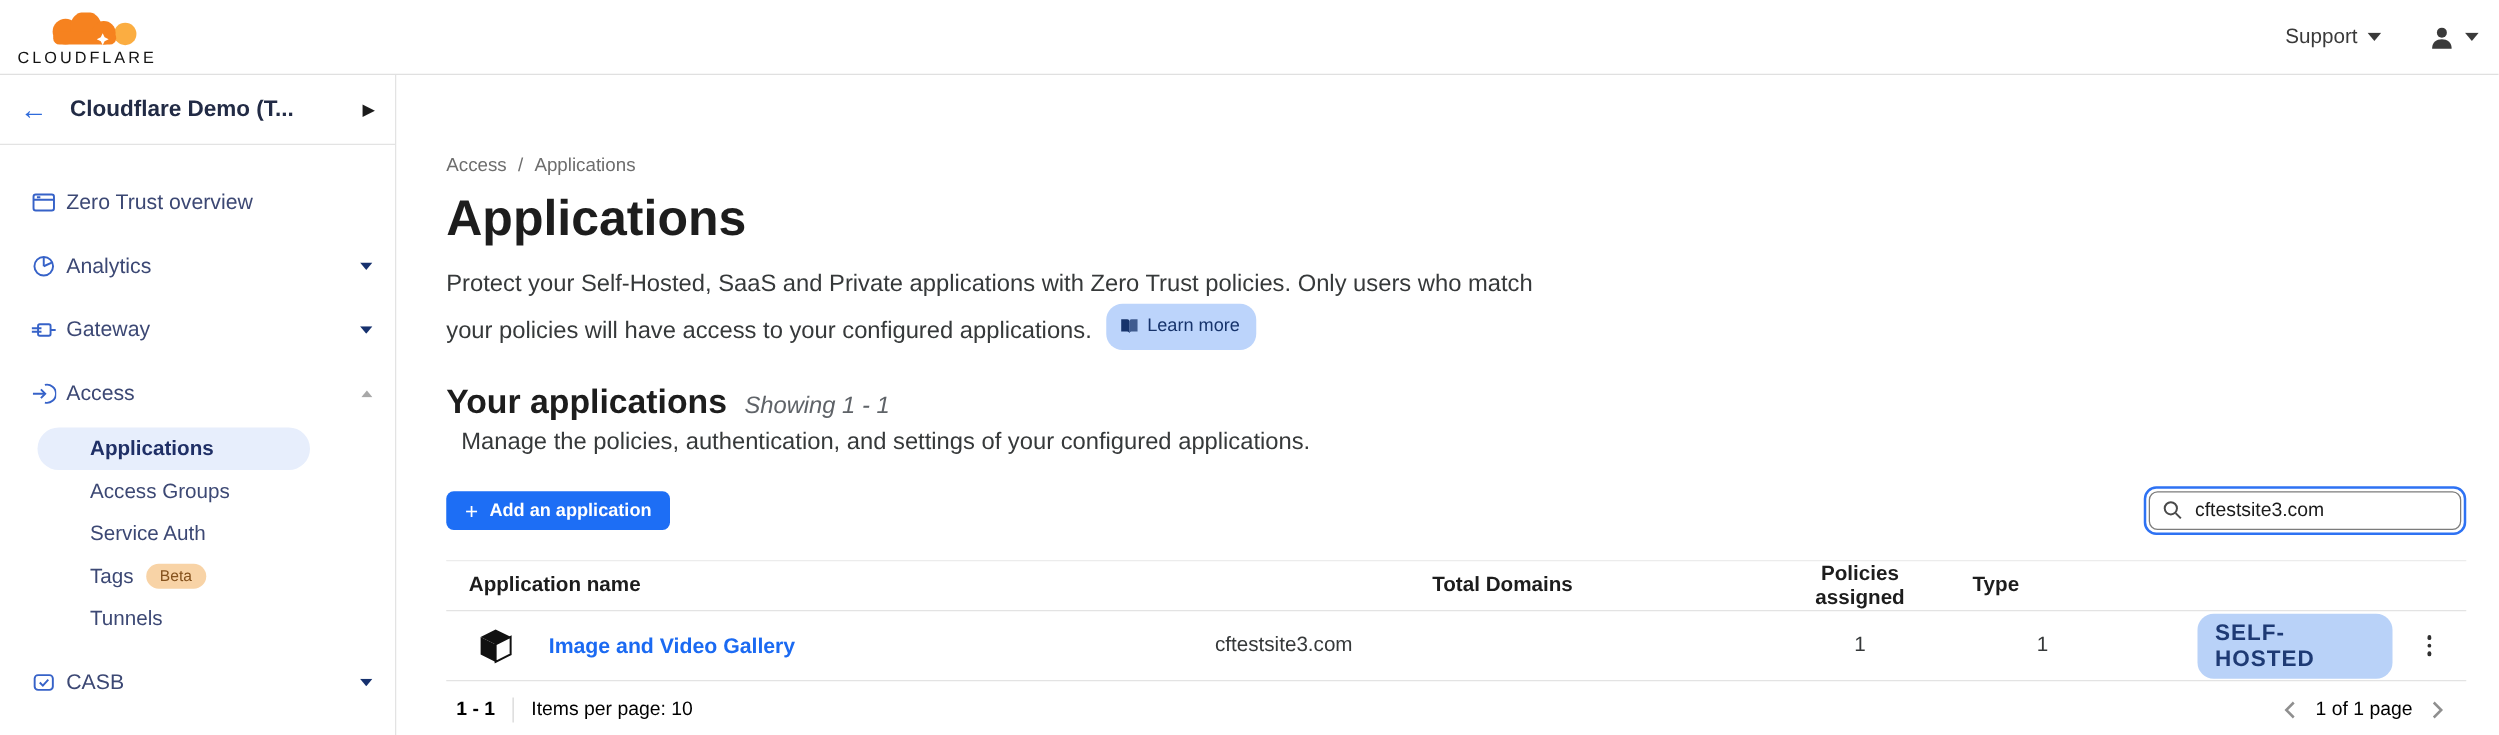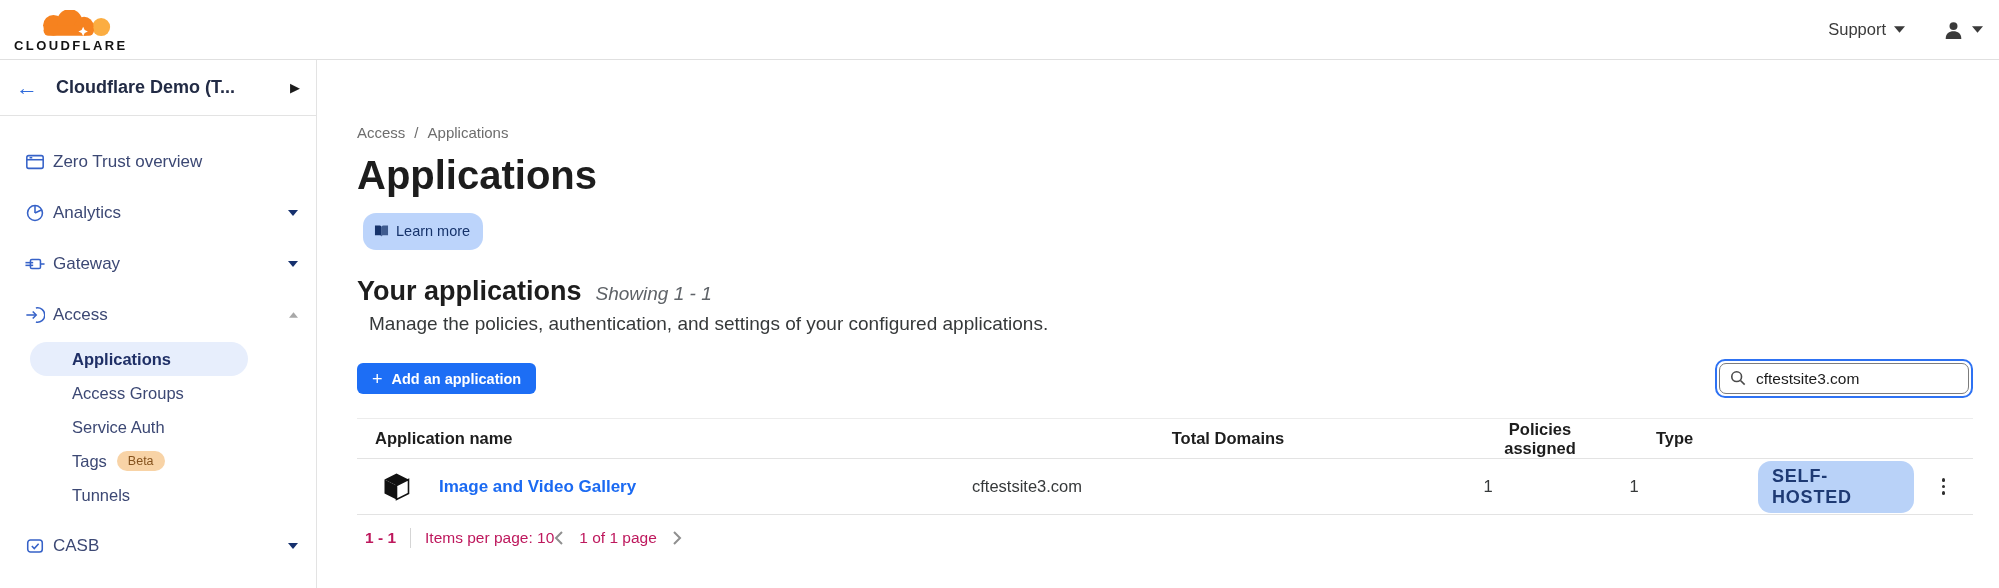--- a/index.html
+++ b/index.html
@@ -4,21 +4,21 @@
 <style>
   * { box-sizing: border-box; }
   html,body { margin:0; padding:0; background:#fff; font-family:"Liberation Sans", sans-serif; }
   body { width:1999px; height:588px; overflow:hidden; }
   .app { display:flex; flex-direction:column; width:100%; height:100%; }
 
   
   .topbar { height:60px; flex:0 0 60px; display:flex; align-items:center; justify-content:space-between;
             border-bottom:1px solid #e0e0e0; padding:0 10px 0 14px; background:#fff; }
   .logo { display:flex; flex-direction:column; align-items:center; cursor:pointer; padding-top:4px; }
-  .logo-text { font-size:13px; font-weight:700; letter-spacing:2.4px; color:#131313; margin-top:1px; }
+  .logo-text { font-size:13px; font-weight:400; letter-spacing:2.4px; color:#131313; margin-top:1px; }
   .topbar-right { display:flex; gap:38px; padding-right:6px; }
   .menu-trigger { display:flex; align-items:center; gap:8px; cursor:pointer; color:#3a3a3a; font-size:16.5px; }
 
   
   .body { flex:1; display:flex; min-height:0; }
 
   
   .sidebar { width:317px; flex:0 0 317px; border-right:1px solid #e3e3e3; background:#fff; }
   .side-head { height:56px; display:flex; align-items:center; border-bottom:1px solid #e3e3e3; padding:0 16px 0 16px; }
   .back-arrow { color:#2f6bdb; font-size:22px; line-height:1; cursor:pointer; margin-right:18px; }
@@ -62,35 +62,35 @@
   .search-wrap { border:2px solid #2e72f3; border-radius:10px; padding:2px; display:flex; }
   .search-inner { position:relative; }
   .search-inner input { width:250px; height:31px; border:1px solid #7c7c7c; border-radius:7px;
                         padding:0 10px 0 36px; font-size:15.5px; color:#1b1b1b;
                         font-family:"Liberation Sans", sans-serif; outline:none; }
   .search-ico { position:absolute; left:11px; top:7px; width:16px; height:16px; color:#4a4a4a; }
 
   
   .table { border-top:1px solid #ececec; }
   .tr { display:grid; grid-template-columns:615px 460px 112px 180px 190px 1fr; align-items:center; }
-  .thead { height:40px; border-bottom:1px solid #e3e3e3; font-weight:700; font-size:16.5px; color:#1d1d1d;gap:26px; }
+  .thead { height:40px; border-bottom:1px solid #e3e3e3; font-weight:700; font-size:16.5px; color:#1d1d1d; }
   .trow  { height:56px; border-bottom:1px solid #e3e3e3; font-size:16.5px; color:#36393a; }
   .c-name { padding-left:18px; }
   .trow .c-name { display:flex; align-items:center; gap:29px; padding-left:26px; }
   .c-num { text-align:center; }
   .c-type { padding-left:34px; }
   .c-menu { display:flex; justify-content:center; }
   .app-link { color:#1b6af2; font-weight:700; text-decoration:none; font-size:17px; cursor:pointer; }
   .type-badge { display:inline-block; background:#b9d2f8; color:#1e3a74; font-weight:700; font-size:18px;
                 letter-spacing:0.8px; border-radius:13px; padding:5px 14px; }
   .kebab { display:flex; flex-direction:column; gap:3px; cursor:pointer; padding:4px; }
   .kebab i { width:3.5px; height:3.5px; background:#2f2f2f; border-radius:50%; }
 
   
-  .pager { display:flex; align-items:center; padding:13px 18px 0 8px; font-size:15.5px; color:#be185d; }
+  .pager { display:flex; align-items:center; justify-content:space-between; padding:13px 18px 0 8px; font-size:15.5px; color:#000000; }
   .pager-left { display:flex; align-items:center; }
   .range { font-weight:700; }
   .pager-div { width:1px; height:20px; background:#d5d5d5; margin:0 14px; }
   .pager-right { display:flex; align-items:center; gap:15px; }
   .chev { color:#8f8f8f; cursor:pointer; display:flex; }
 </style>
 </head>
 <body>
 
 <div class="app">
@@ -219,21 +219,21 @@
     <main class="main">
 
       <div class="breadcrumb">
         <a>Access</a>
         <span>/</span>
         <a>Applications</a>
       </div>
 
       <h1 class="page-title">Applications</h1>
 
-      <p class="desc">
+      <p class="desc"><span>Protect your Self-Hosted, SaaS and Private applications with Zero Trust policies. Only users who match your policies will have access to your configured applications.</span>
         <span class="learn-more">
           <svg width="15" height="14" viewBox="0 0 16 15">
             <path d="M1 1.5 h5.2 a1.8 1.8 0 0 1 1.8 1.8 v10.2 a1.8 1.8 0 0 0 -1.8 -1.4 H1 z" fill="#16336b"></path>
             <path d="M15 1.5 h-5.2 a1.8 1.8 0 0 0 -1.8 1.8 v10.2 a1.8 1.8 0 0 1 1.8 -1.4 H15 z" fill="#16336b" opacity="0.75"></path>
           </svg>
           <span>Learn more</span>
         </span>
       </p>
 
       <div class="section-head">

